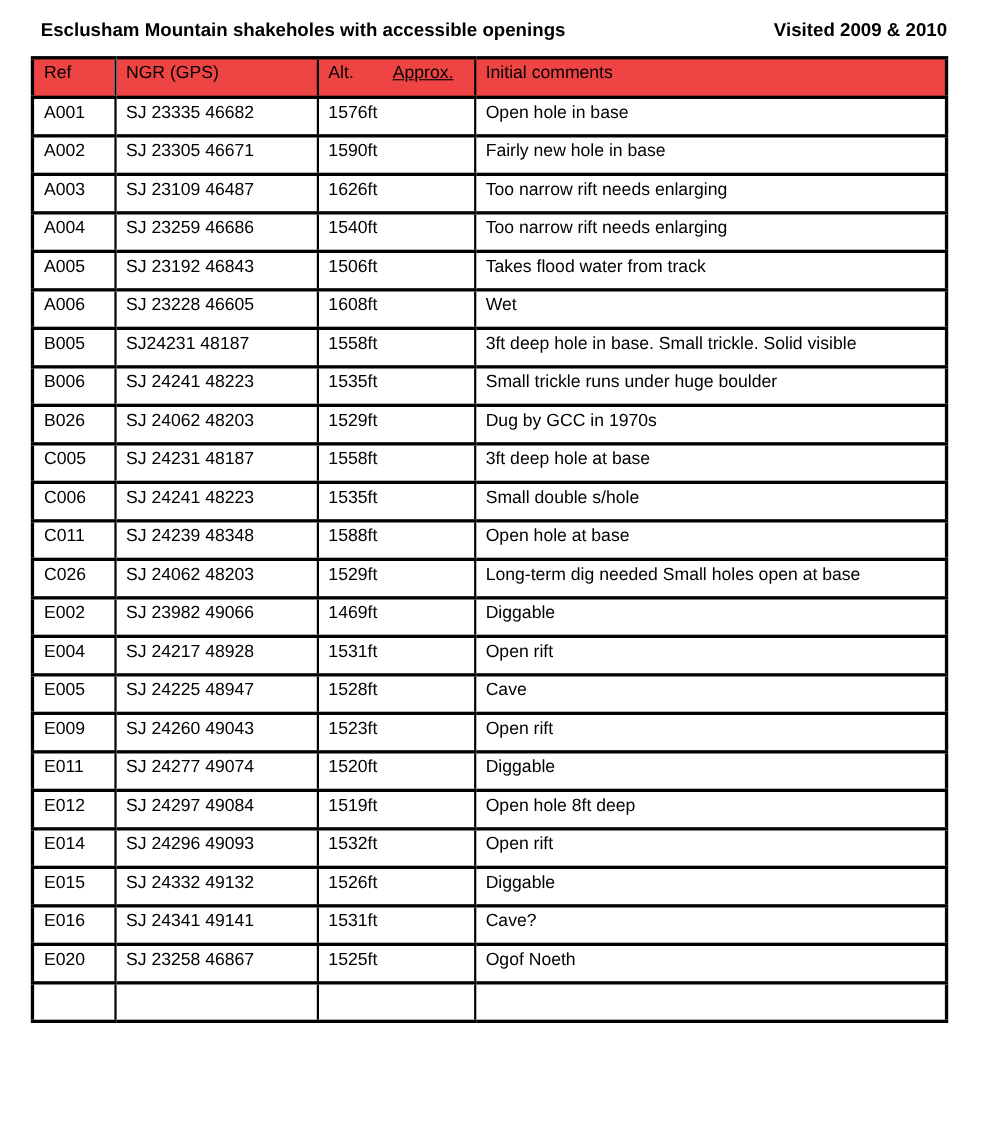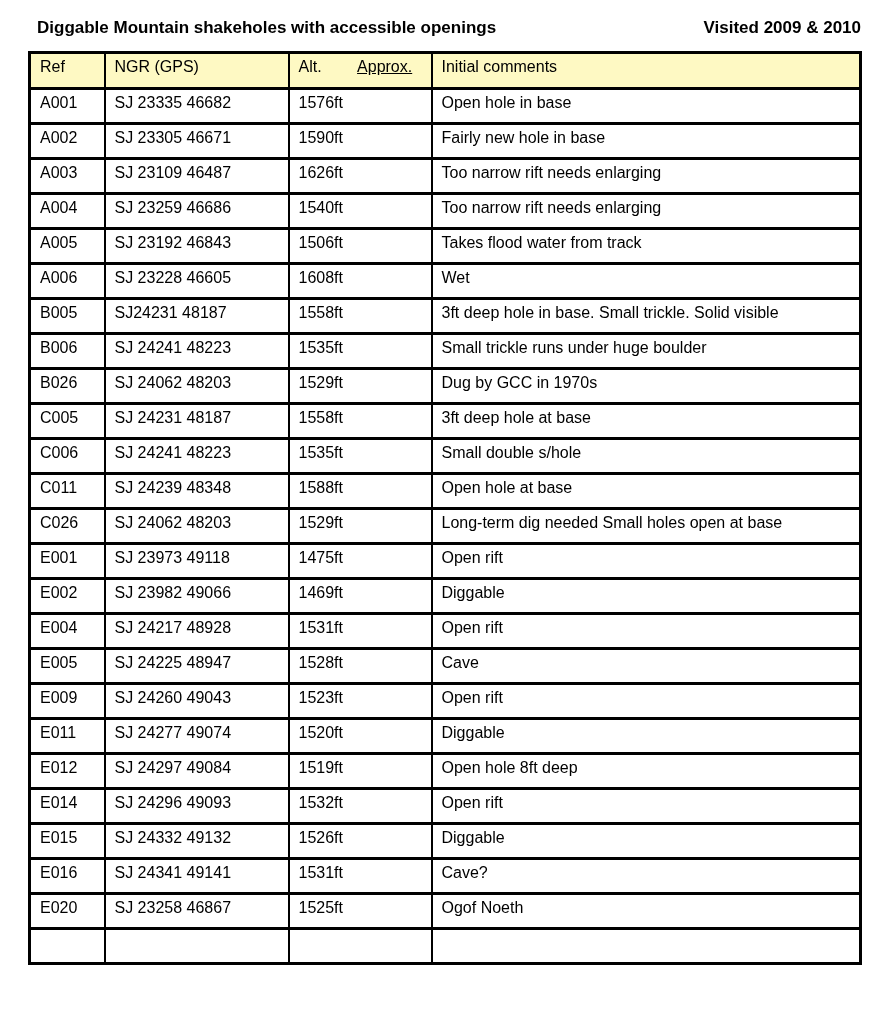--- a/index.html
+++ b/index.html
@@ -40,41 +40,41 @@
     border-width: 3px 2px;
     font-size: 16px;
     font-weight: normal;
     text-align: left;
     vertical-align: top;
     padding: 4px 8px 8px 9px;
     overflow: hidden;
     white-space: nowrap;
   }
   thead th {
-    background: #fef9c3;
+    background: #ef4444;
     height: 21px;
   }
   tbody td {
     height: 20px;
   }
   tbody tr {
     height: 33px;
   }
   thead tr {
     height: 30px;
   }
   .u { text-decoration: underline; margin-left: 31px; }
 </style>
 </head>
 <body>
 
 <div class="page">
 
   <div class="title-row">
-    <span>Diggable Mountain shakeholes with accessible openings</span>
+    <span>Esclusham Mountain shakeholes with accessible openings</span>
     <span>Visited 2009 &amp; 2010</span>
   </div>
 
   <table class="shakeholes">
     <colgroup>
       <col class="c-ref">
       <col class="c-ngr">
       <col class="c-alt">
       <col class="c-comments">
     </colgroup>
@@ -171,26 +171,20 @@
     <td>Open hole at base</td>
   </tr>
 
   <tr>
     <td>C026</td>
     <td>SJ 24062 48203</td>
     <td>1529ft</td>
     <td>Long-term dig needed Small holes open at base</td>
   </tr>
 
-  <tr>
-    <td>E001</td>
-    <td>SJ 23973 49118</td>
-    <td>1475ft</td>
-    <td>Open rift</td>
-  </tr>
 
   <tr>
     <td>E002</td>
     <td>SJ 23982 49066</td>
     <td>1469ft</td>
     <td>Diggable</td>
   </tr>
 
   <tr>
     <td>E004</td>

